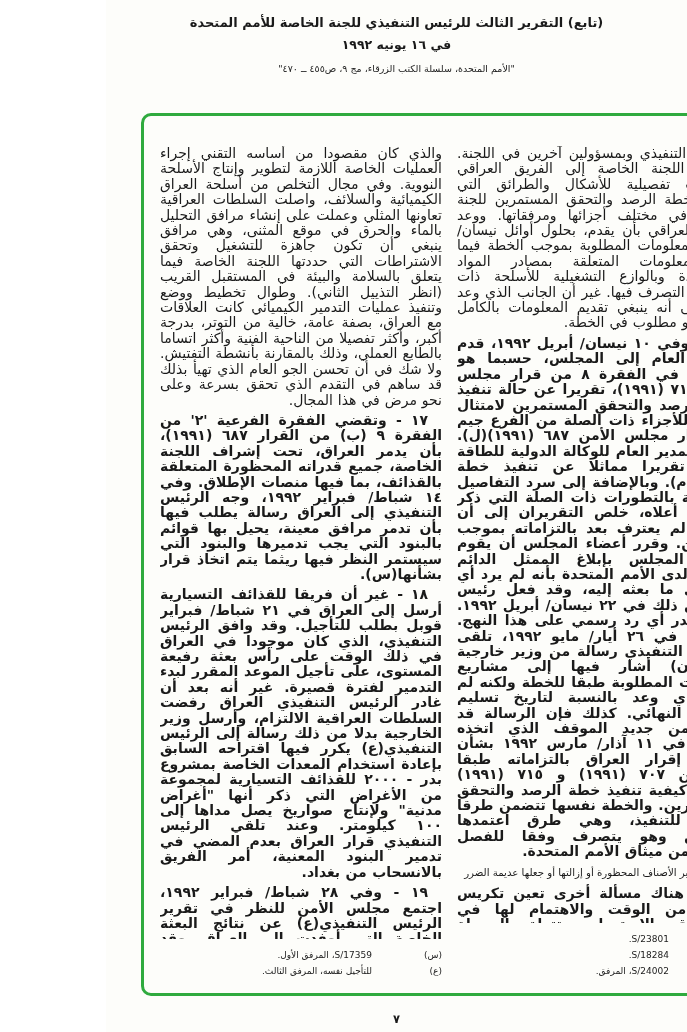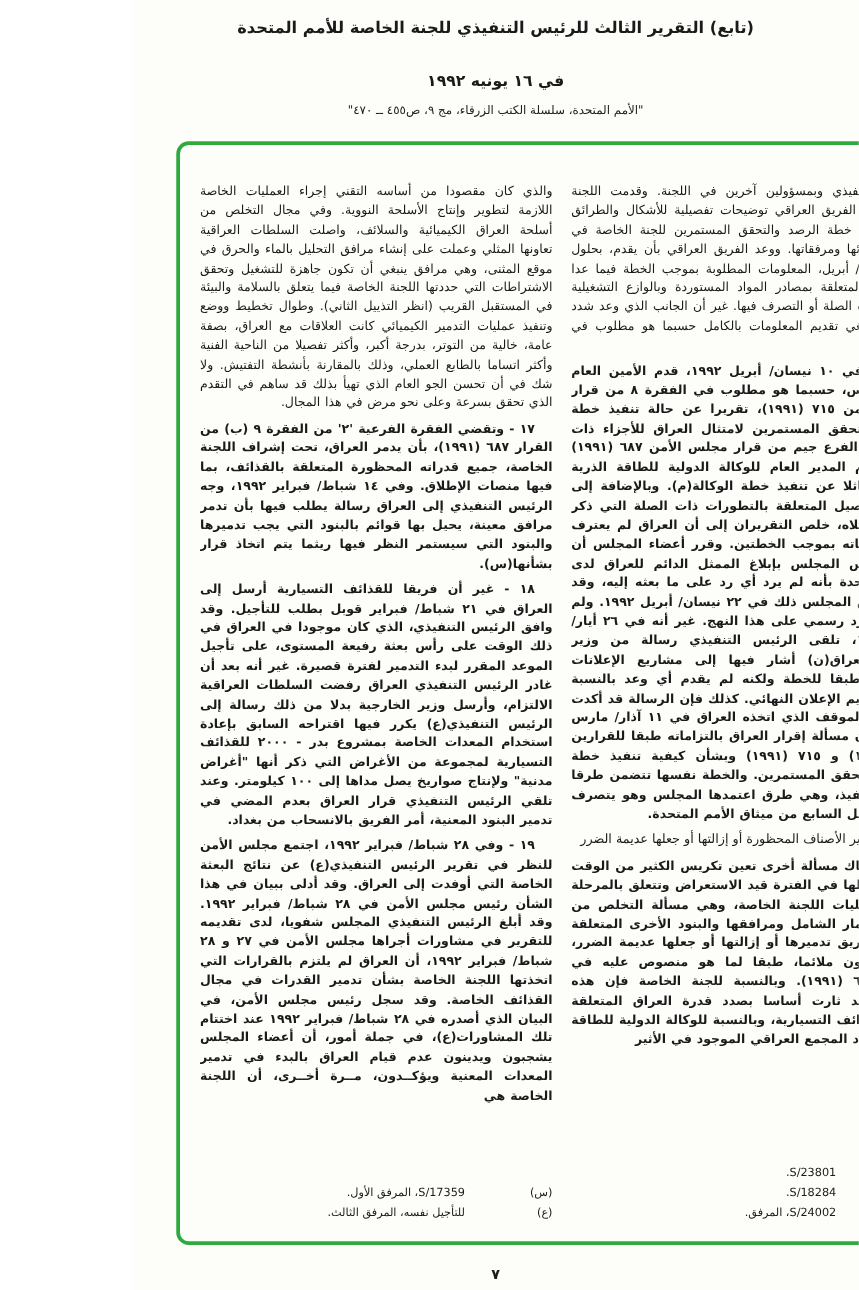--- a/index.html
+++ b/index.html
@@ -11,36 +11,36 @@
     direction:rtl;
   }
   .page {
     position:relative;
     width:581px; height:1032px;
     background:#fdfdfa;
     overflow:hidden;
   }
   .header { text-align:center; padding-top:15px; direction:rtl; }
   .header .line1 { font-size:13px; font-weight:bold; }
-  .header .line2 { font-size:12.5px; font-weight:bold; margin-top:27px; }
+  .header .line2 { font-size:12.5px; font-weight:bold; margin-top:7px; }
   .header .line3 { font-size:9.5px; margin-top:11px; color:#222; }
   .green-box {
     position:absolute;
     left:35px; top:113px;
     width:617px; height:883px;
     border:3px solid #2faa3e;
     border-radius:10px;
     padding:30px 16px 14px 16px;
     background:#fdfdfa;
   }
   .columns { display:flex; direction:rtl; gap:15px; height:100%; }
   .col { flex:1 1 0; display:flex; flex-direction:column; direction:rtl; min-width:0; }
   .paras { flex:1 1 auto; overflow:hidden; }
   .para {
-    font-size:10px;
+    font-size:14px;
     line-height:15.4px;
     text-align:justify;
     margin-bottom:5px;
     word-spacing:0.5px;
   }
   .para.indent { text-indent:14px;font-weight:bold; }
   .heading {
     font-size:10.2px;
     font-weight:normal;
     line-height:15.4px;

